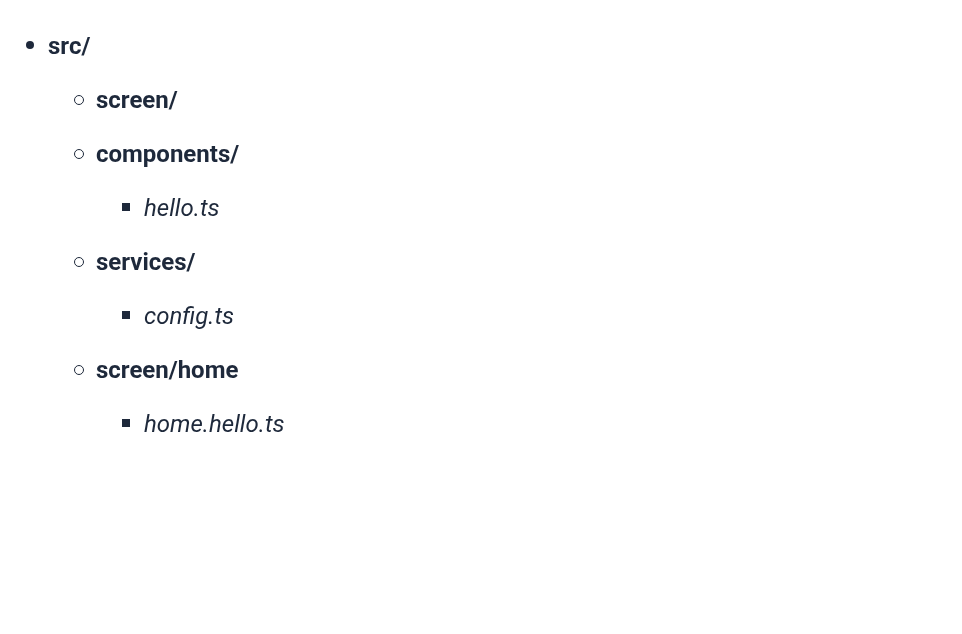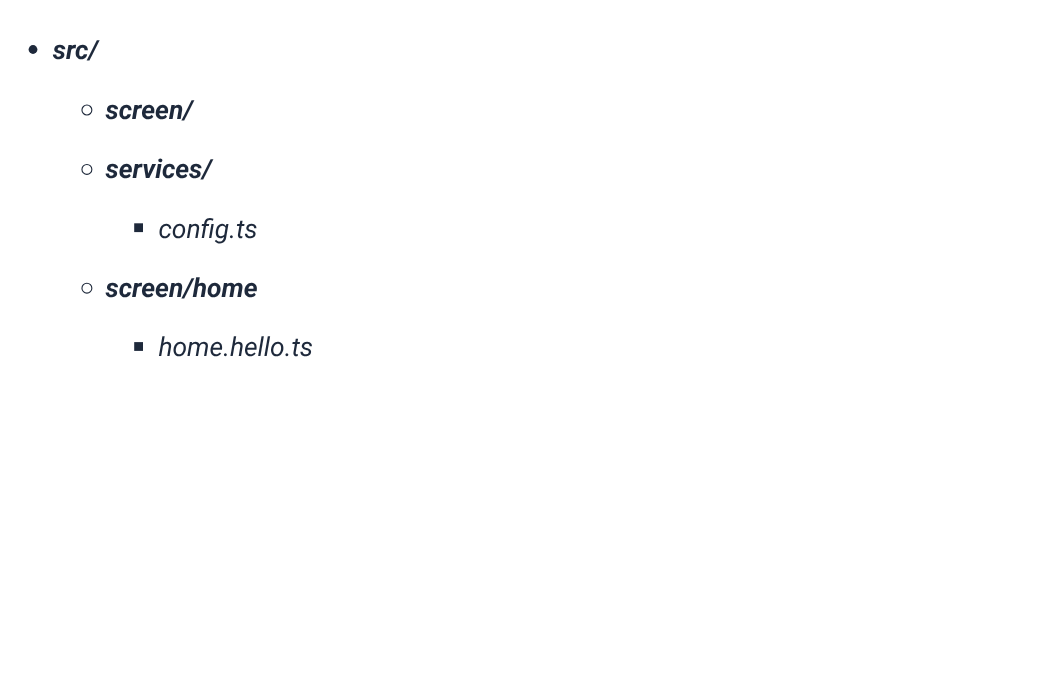--- a/index.html
+++ b/index.html
@@ -55,36 +55,43 @@
       position: absolute;
       left: -22px;
       top: 0.55em;
       width: 8px;
       height: 8px;
       background: #1e293b;
       border-radius: 0;
     }
     .folder {
       font-weight: 700;
-      font-style: italic;
     }
     .file {
       font-weight: 400;
       font-style: italic;
     }
   </style>
 </head>
 <body>
 
 <ul class="root">
   <li>
     <span class="folder">src/</span>
     <ul>
       <li>
         <span class="folder">screen/</span>
+      </li>
+      <li>
+        <span class="folder">components/</span>
+        <ul>
+          <li>
+            <span class="file">hello.ts</span>
+          </li>
+        </ul>
       </li>
       <li>
         <span class="folder">services/</span>
         <ul>
           <li>
             <span class="file">config.ts</span>
           </li>
         </ul>
       </li>
       <li>

